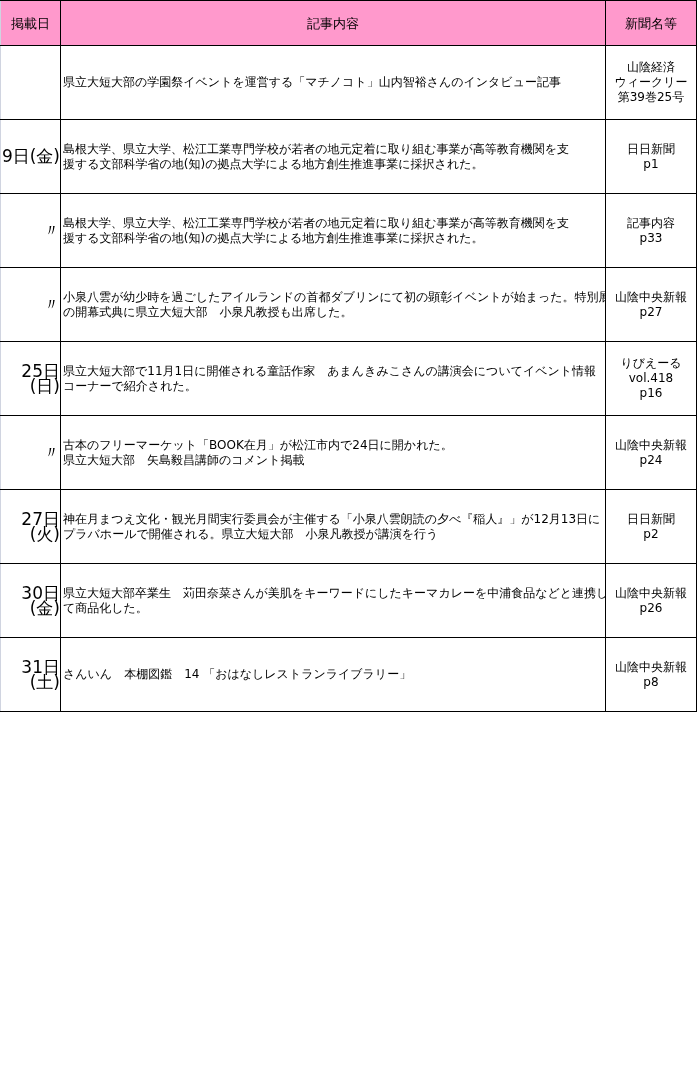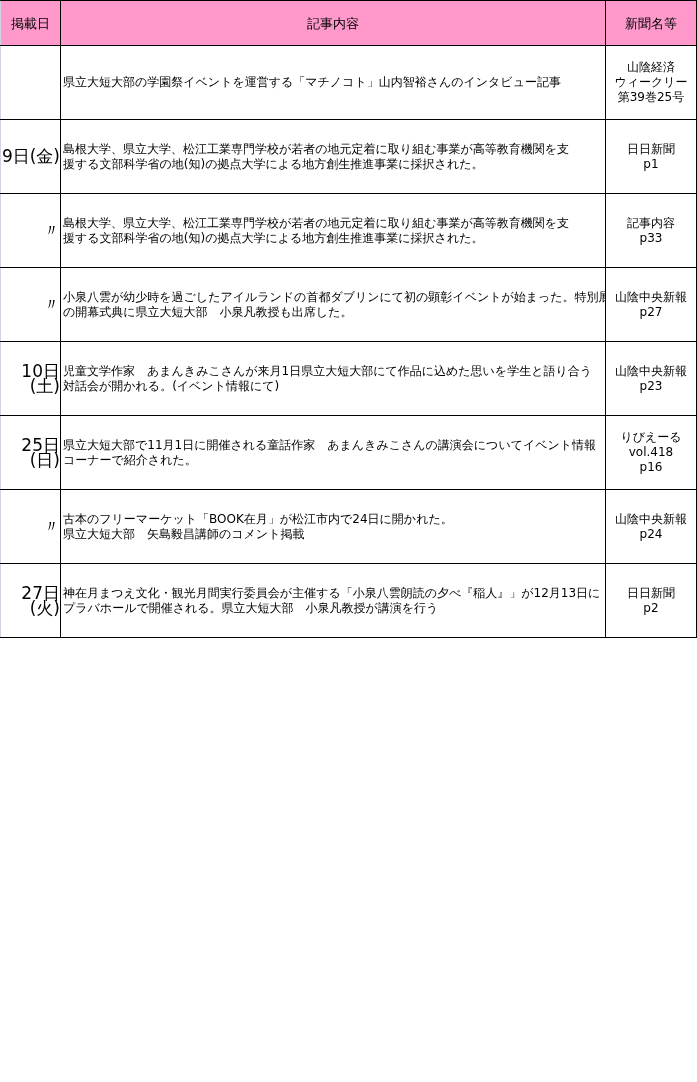--- a/index.html
+++ b/index.html
@@ -72,31 +72,20 @@
         <td class="content">
           <span class="line">小泉八雲が幼少時を過ごしたアイルランドの首都ダブリンにて初の顕彰イベントが始まった。特別展</span>
           <span class="line">の開幕式典に県立大短大部　小泉凡教授も出席した。</span>
         </td>
         <td class="paper">
           <span class="line">山陰中央新報</span>
           <span class="line">p27</span>
         </td>
       </tr>
       <tr class="row">
-        <td class="date">10日(土)</td>
-        <td class="content">
-          <span class="line">児童文学作家　あまんきみこさんが来月1日県立大短大部にて作品に込めた思いを学生と語り合う</span>
-          <span class="line">対話会が開かれる。(イベント情報にて)</span>
-        </td>
-        <td class="paper">
-          <span class="line">山陰中央新報</span>
-          <span class="line">p23</span>
-        </td>
-      </tr>
-      <tr class="row">
         <td class="date">25日(日)</td>
         <td class="content">
           <span class="line">県立大短大部で11月1日に開催される童話作家　あまんきみこさんの講演会についてイベント情報</span>
           <span class="line">コーナーで紹介された。</span>
         </td>
         <td class="paper">
           <span class="line">りびえーる</span>
           <span class="line">vol.418</span>
           <span class="line">p16</span>
         </td>
@@ -116,14 +105,35 @@
         <td class="date">27日(火)</td>
         <td class="content">
           <span class="line">神在月まつえ文化・観光月間実行委員会が主催する「小泉八雲朗読の夕べ『稲人』」が12月13日に</span>
           <span class="line">プラバホールで開催される。県立大短大部　小泉凡教授が講演を行う</span>
         </td>
         <td class="paper">
           <span class="line">日日新聞</span>
           <span class="line">p2</span>
         </td>
       </tr>
+      <tr class="row">
+        <td class="date">30日(金)</td>
+        <td class="content">
+          <span class="line">県立大短大部卒業生　苅田奈菜さんが美肌をキーワードにしたキーマカレーを中浦食品などと連携し</span>
+          <span class="line">て商品化した。</span>
+        </td>
+        <td class="paper">
+          <span class="line">山陰中央新報</span>
+          <span class="line">p26</span>
+        </td>
+      </tr>
+      <tr class="row">
+        <td class="date">31日(土)</td>
+        <td class="content">
+          <span class="line">さんいん　本棚図鑑　14 「おはなしレストランライブラリー」</span>
+        </td>
+        <td class="paper">
+          <span class="line">山陰中央新報</span>
+          <span class="line">p8</span>
+        </td>
+      </tr>
     </tbody>
 </table>
 
 </body></html>

